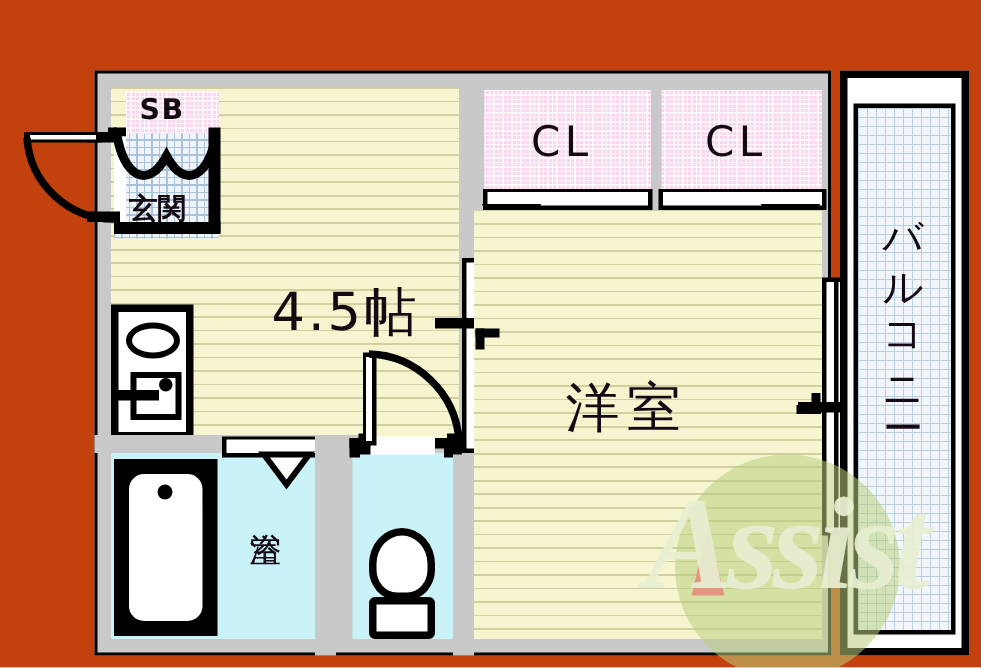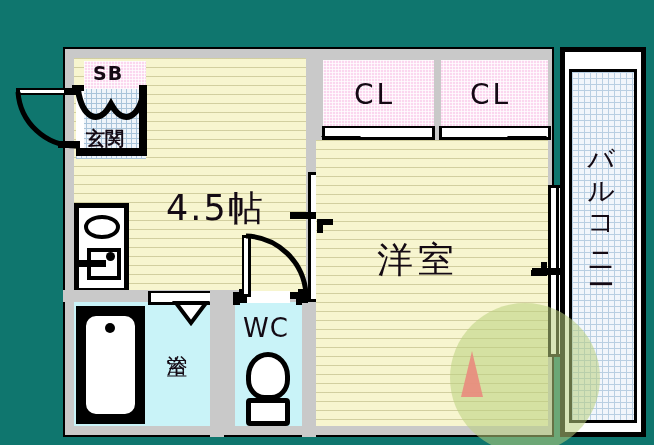--- a/index.html
+++ b/index.html
@@ -1,19 +1,19 @@
 <!DOCTYPE html>
 <html><head>
 <meta charset="utf-8">
 <style>
   html,body{margin:0;padding:0;background:#ffffff;}
   body{width:654px;height:445px;overflow:hidden;
        font-family:"Liberation Sans","DejaVu Sans",sans-serif;}
 
-  #plan{position:relative;width:654px;height:445px;background:#0f766e;}
+  #plan{position:relative;width:654px;height:445px;background:#c2410c;}
 
   
   .abs{position:absolute;box-sizing:border-box;}
   .wall{background:#c9c9c9;border:2px solid #000;}
   .blk{background:#000;}
   .white{background:#fff;}
 
   
   .floor-dk{
     background-color:#f7f5cf;
@@ -96,21 +96,21 @@
   </svg>
 
   <div class="abs blk" style="left:58px;top:88px;width:22px;height:7px;"></div>
   <div class="abs blk" style="left:58px;top:141px;width:22px;height:7px;"></div>
   <div class="abs blk" style="left:16px;top:88px;width:52px;height:7px;"></div>
   <div class="abs white" style="left:20px;top:90px;width:44px;height:3px;"></div>
   <svg class="abs" style="left:16px;top:88px;width:64px;height:62px;overflow:visible;">
     <path d="M2,4 A58,58 0 0 0 60,58" fill="none" stroke="#000" stroke-width="5"></path>
   </svg>
 
-  <div class="lbl lbl-jo" style="left:166px;top:185px;">4.5帖</div>
+  <div class="lbl lbl-jo" style="left:181px;top:185px;">4.5帖</div>
 
   <div class="abs blk" style="left:74px;top:203px;width:55px;height:90px;"></div>
   <div class="abs white" style="left:79px;top:208px;width:45px;height:80px;"></div>
   <div class="abs" style="left:84px;top:215px;width:36px;height:24px;border:4px solid #000;
               border-radius:50%;background:#fff;"></div>
   <div class="abs" style="left:87px;top:248px;width:34px;height:32px;border:4px solid #000;background:#fff;"></div>
   <div class="abs blk" style="left:76px;top:260px;width:30px;height:7px;"></div>
   <div class="abs blk" style="left:106px;top:252px;width:9px;height:9px;border-radius:50%;"></div>
 
   <div class="abs wall" style="left:63px;top:290px;width:181px;height:12px;border:none;background:#c9c9c9;"></div>
@@ -124,21 +124,20 @@
 
   <div class="abs blk" style="left:148px;top:291px;width:72px;height:14px;"></div>
   <div class="abs white" style="left:151px;top:293px;width:66px;height:9px;"></div>
   <svg class="abs" style="left:176px;top:303px;width:32px;height:22px;overflow:visible;">
     <path d="M0,0 L30,0 L15,20 Z" fill="#fff" stroke="#000" stroke-width="4"></path>
   </svg>
 
   <div class="abs" style="left:210px;top:290px;width:14px;height:147px;background:#c9c9c9;"></div>
 
   <div class="abs floor-cyan" style="left:235px;top:302px;width:67px;height:124px;"></div>
-  <div class="lbl lbl-wc" style="left:243px;top:313px;">WC</div>
 
   <div class="abs" style="left:246px;top:352px;width:44px;height:48px;background:#fff;
               border:5px solid #000;border-radius:50% 50% 42% 42%;"></div>
   <div class="abs" style="left:246px;top:398px;width:44px;height:28px;background:#fff;
               border:5px solid #000;border-radius:4px;"></div>
 
   <div class="abs blk" style="left:233px;top:292px;width:13px;height:7px;"></div>
   <div class="abs blk" style="left:233px;top:292px;width:7px;height:13px;"></div>
   <div class="abs blk" style="left:290px;top:292px;width:13px;height:7px;"></div>
   <div class="abs blk" style="left:296px;top:292px;width:7px;height:13px;"></div>
@@ -173,34 +172,35 @@
     <path d="M0,0 L32,0 L16,22 Z" fill="#fff" stroke="#000" stroke-width="4"></path>
   </svg>
 
   <div class="abs blk" style="left:439px;top:126px;width:112px;height:14px;"></div>
   <div class="abs white" style="left:442px;top:128px;width:106px;height:9px;"></div>
   <svg class="abs" style="left:511px;top:138px;width:34px;height:24px;overflow:visible;">
     <path d="M0,0 L32,0 L16,22 Z" fill="#fff" stroke="#000" stroke-width="4"></path>
   </svg>
 
   <div class="abs floor-dk" style="left:316px;top:140px;width:232px;height:286px;"></div>
-  <div class="lbl lbl-room" style="left:377px;top:236px;">洋室</div>
+  <div class="lbl lbl-room" style="left:377px;top:248px;">洋室</div>
 
   <div class="abs blk" style="left:317px;top:219px;width:16px;height:6px;"></div>
   <div class="abs blk" style="left:317px;top:219px;width:6px;height:14px;"></div>
   <div class="abs blk" style="left:531px;top:270px;width:16px;height:6px;"></div>
   <div class="abs blk" style="left:541px;top:262px;width:6px;height:14px;"></div>
 
   <div class="abs blk" style="left:548px;top:185px;width:18px;height:172px;"></div>
   <div class="abs white" style="left:551px;top:188px;width:5px;height:166px;"></div>
   <div class="abs white" style="left:559px;top:188px;width:4px;height:166px;"></div>
   <div class="abs blk" style="left:532px;top:268px;width:50px;height:7px;"></div>
 
   <div class="abs" style="left:560px;top:47px;width:86px;height:390px;border:5px solid #000;background:#fff;"></div>
   <div class="abs floor-tile" style="left:569px;top:69px;width:68px;height:354px;border:3px solid #000;"></div>
   <div class="lbl lbl-bal" style="left:588px;top:128px;">バルコニー</div>
 
   <div id="wm">
     <div class="disc"></div>
     <div class="accent"></div>
+    <div class="txt">Assist</div>
   </div>
 
 </div>
 
 </body></html>

